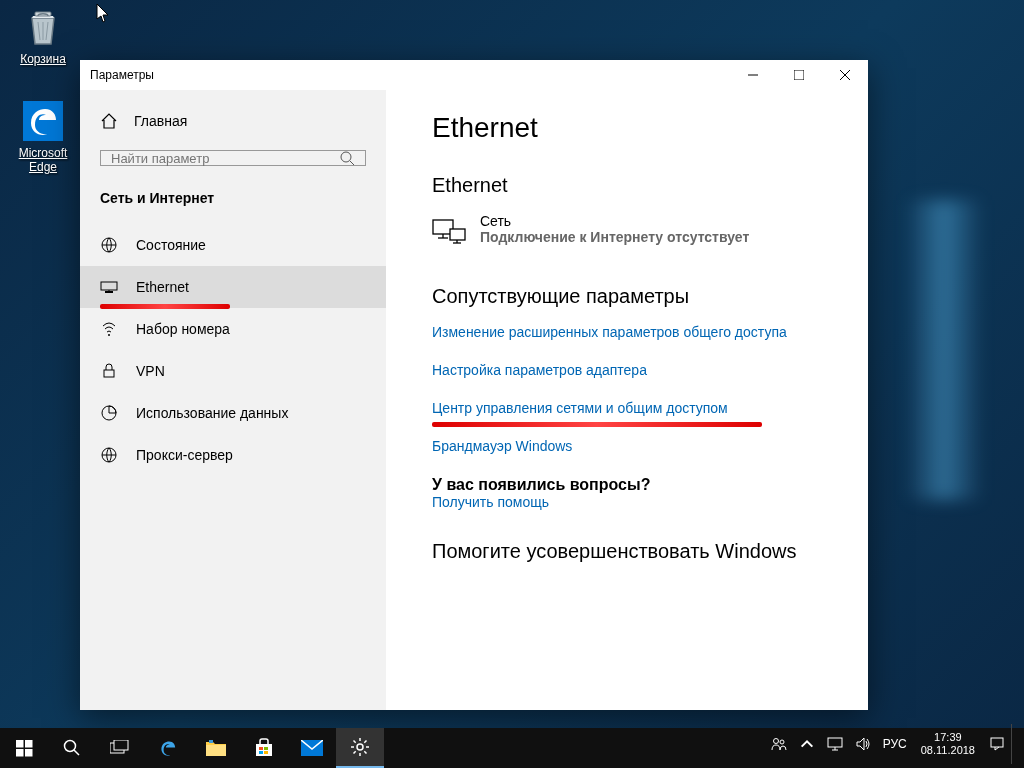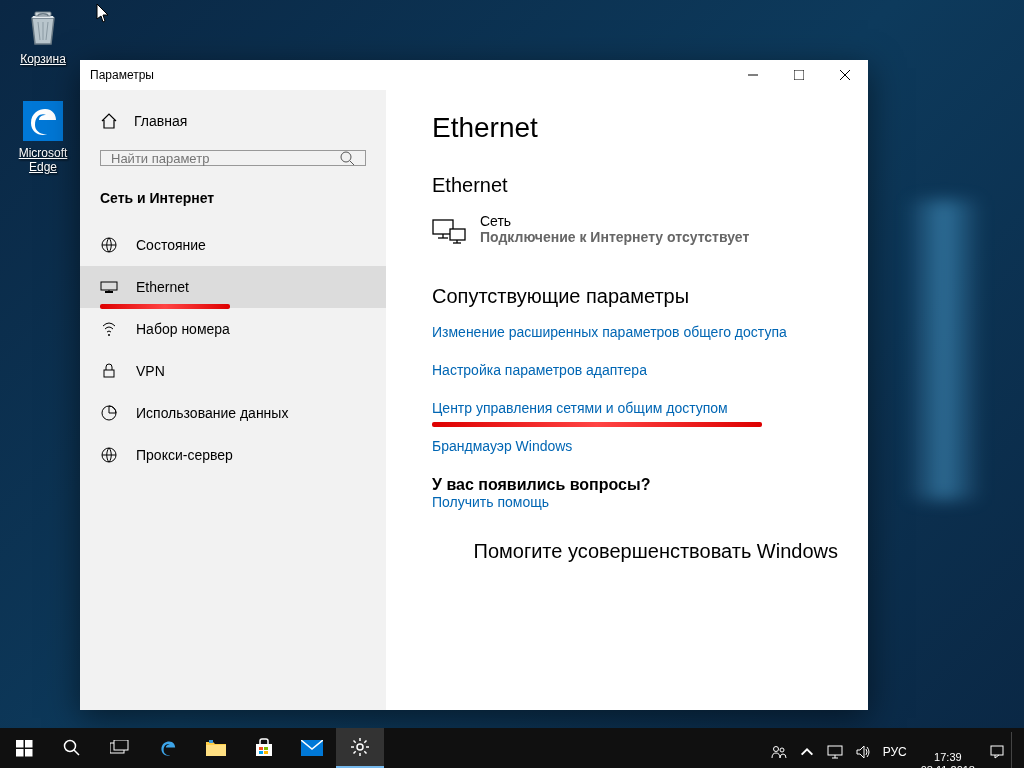--- a/index.html
+++ b/index.html
@@ -36,26 +36,26 @@
 .main { flex: 1; padding: 22px 30px; overflow-y: auto; }
 .page-title { font-size: 28px; font-weight: 300; margin-bottom: 30px; }
 .section-title { font-size: 20px; font-weight: 400; margin-bottom: 16px; }
 .net-row { display: flex; margin-bottom: 40px; align-items: flex-end; }
 .net-row svg { width: 34px; height: 26px; margin-right: 14px; margin-top: 2px; }
 .net-info .name { font-size: 14px; }
 .net-info .status { font-size: 14px; color: #666; font-weight: bold; }
 .link-list a { display: block; color: #0066b4; font-size: 14px; margin-bottom: 22px; text-decoration: none; position: relative; }
 .link-list a.marked::after { content: ''; position: absolute; left: 0; top: 22px; width: 330px; height: 5px; background: linear-gradient(90deg, #d00, #f44, #d00); border-radius: 2px; }
 .ques { font-size: 16px; font-weight: 700; margin-bottom: 0; margin-top: 10px; }
-.improve { font-size: 20px; font-weight: 400; margin-top: 30px; text-align: right; }
+.improve { font-size: 20px; font-weight: 400; margin-top: 30px; }
 
 .taskbar { position: absolute; left: 0; bottom: 0; width: 100%; height: 40px; background: #101010; display: flex; align-items: center; color: #fff; }
 .tb-item { width: 48px; height: 40px; display: flex; align-items: center; justify-content: center; }
 .tb-item.active { background: #333; border-bottom: 2px solid #76b9ed; }
-.tray { margin-left: auto; display: flex; align-items: flex-start; height: 32px; }
+.tray { margin-left: auto; display: flex; align-items: flex-end; height: 32px; }
 .tray-item { padding: 0 6px; height: 40px; display: flex; align-items: center; justify-content: center; font-size: 11px; }
 .clock { flex-direction: column; line-height: 1.2; font-size: 11px; padding: 0 8px; text-align: center; margin-top: 12px; }
 .tray svg { width: 16px; height: 16px; }
 </style>
 </head>
 <body>
 
 <div class="light-streak"></div>
 
 <svg class="cursor" viewBox="0 0 12 20">

